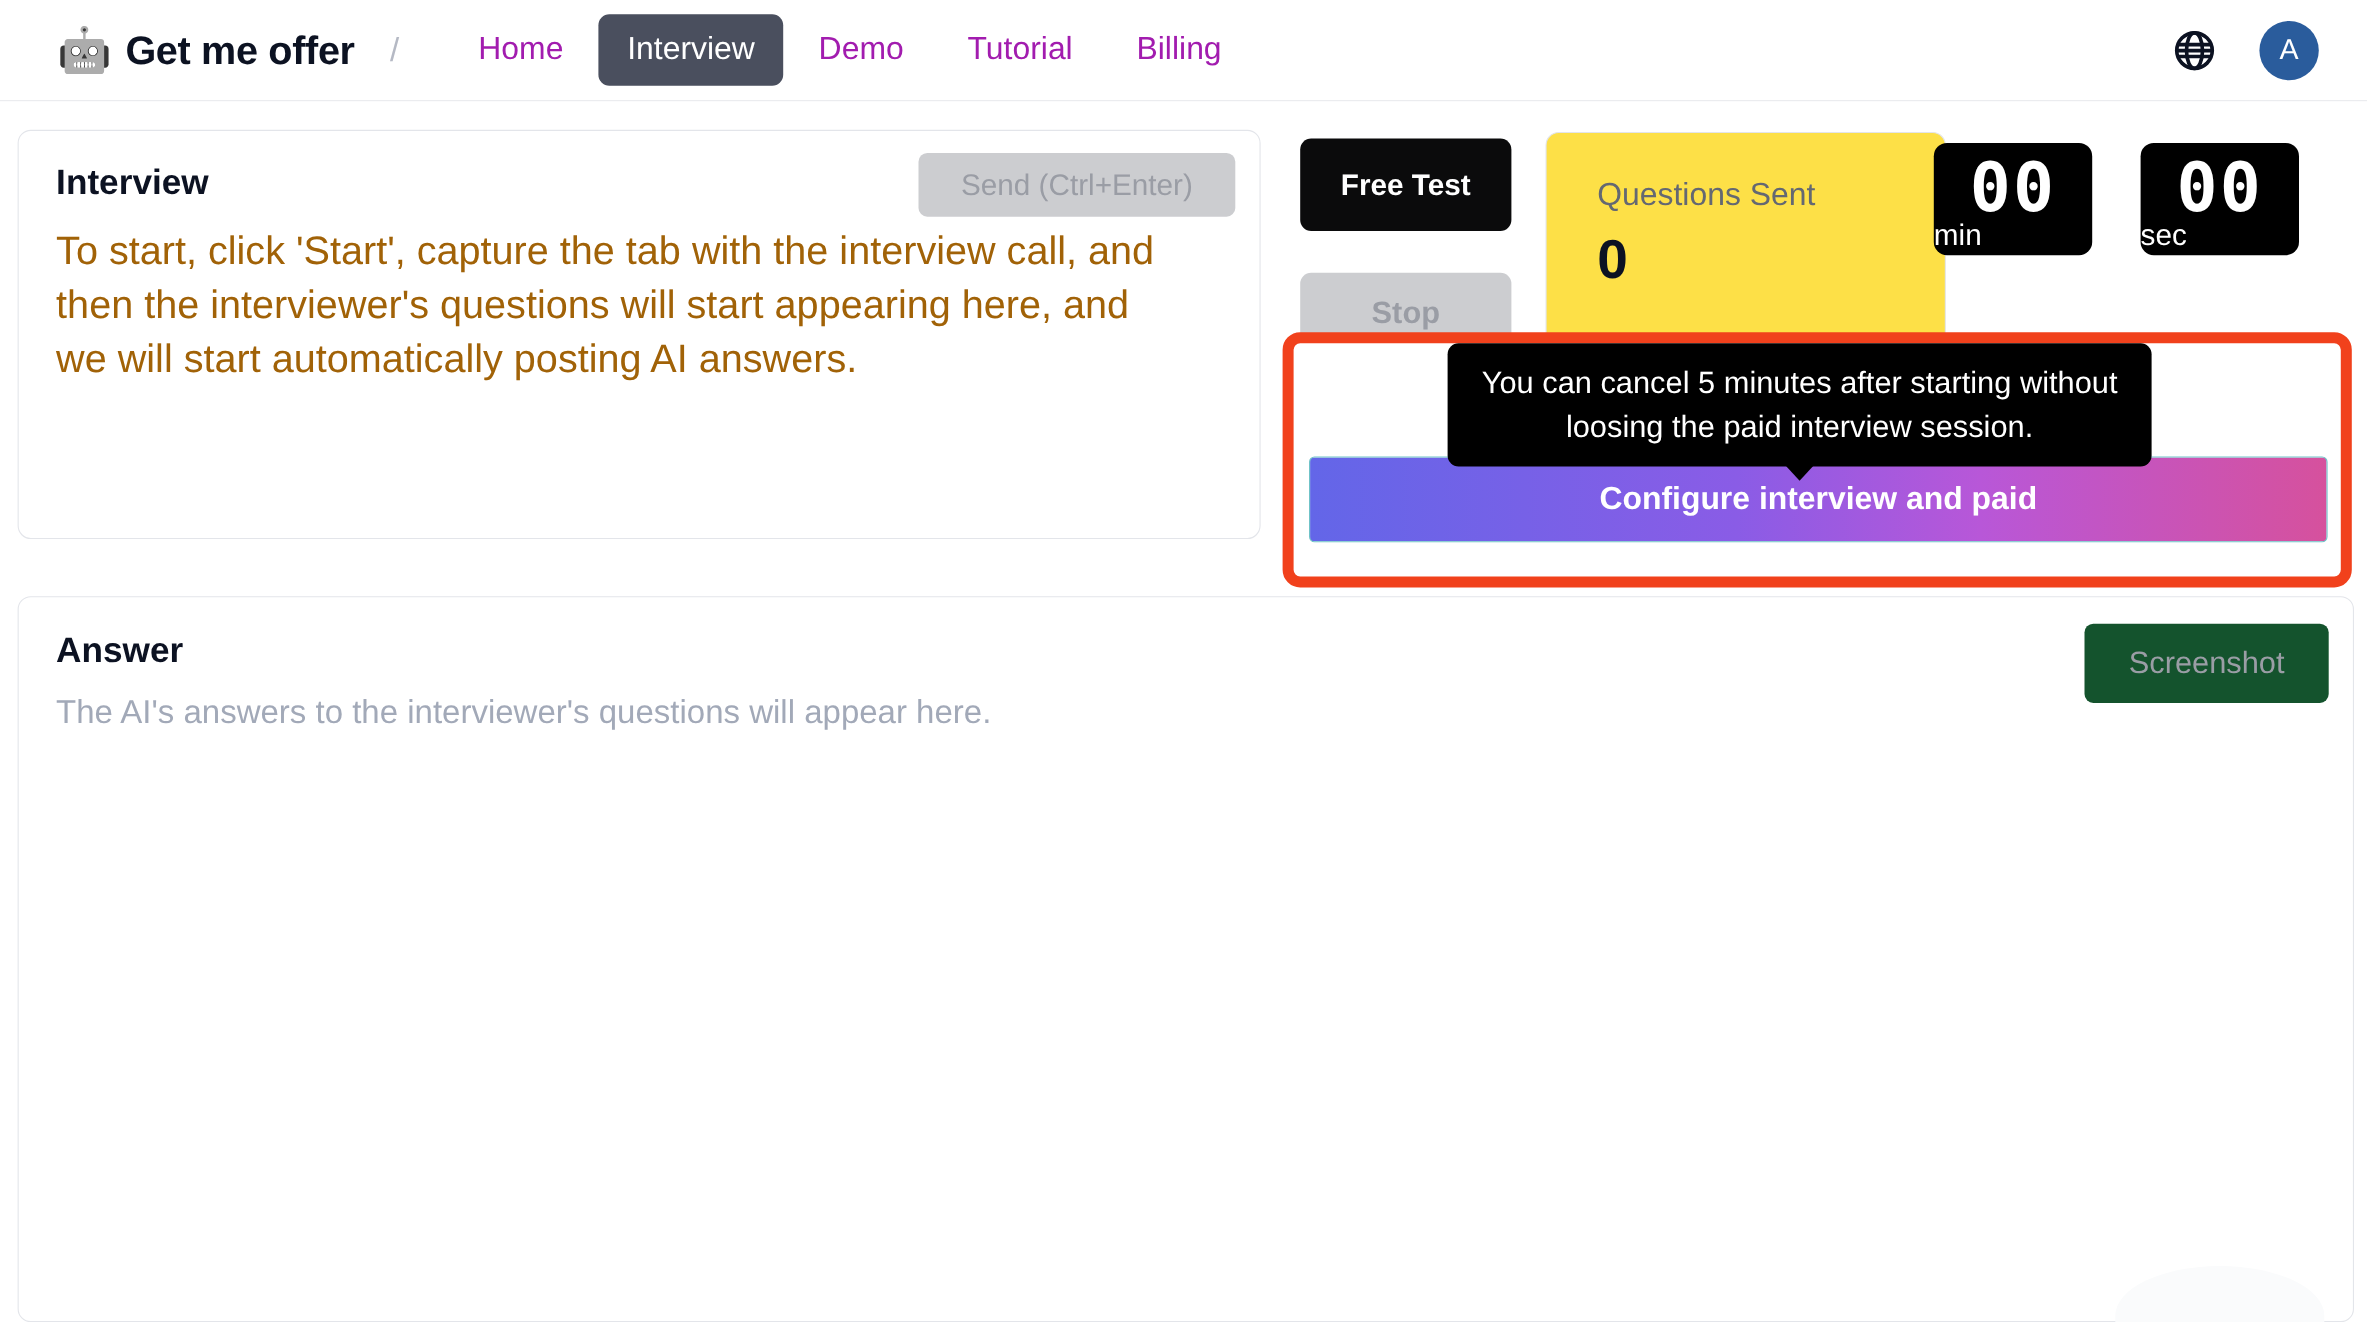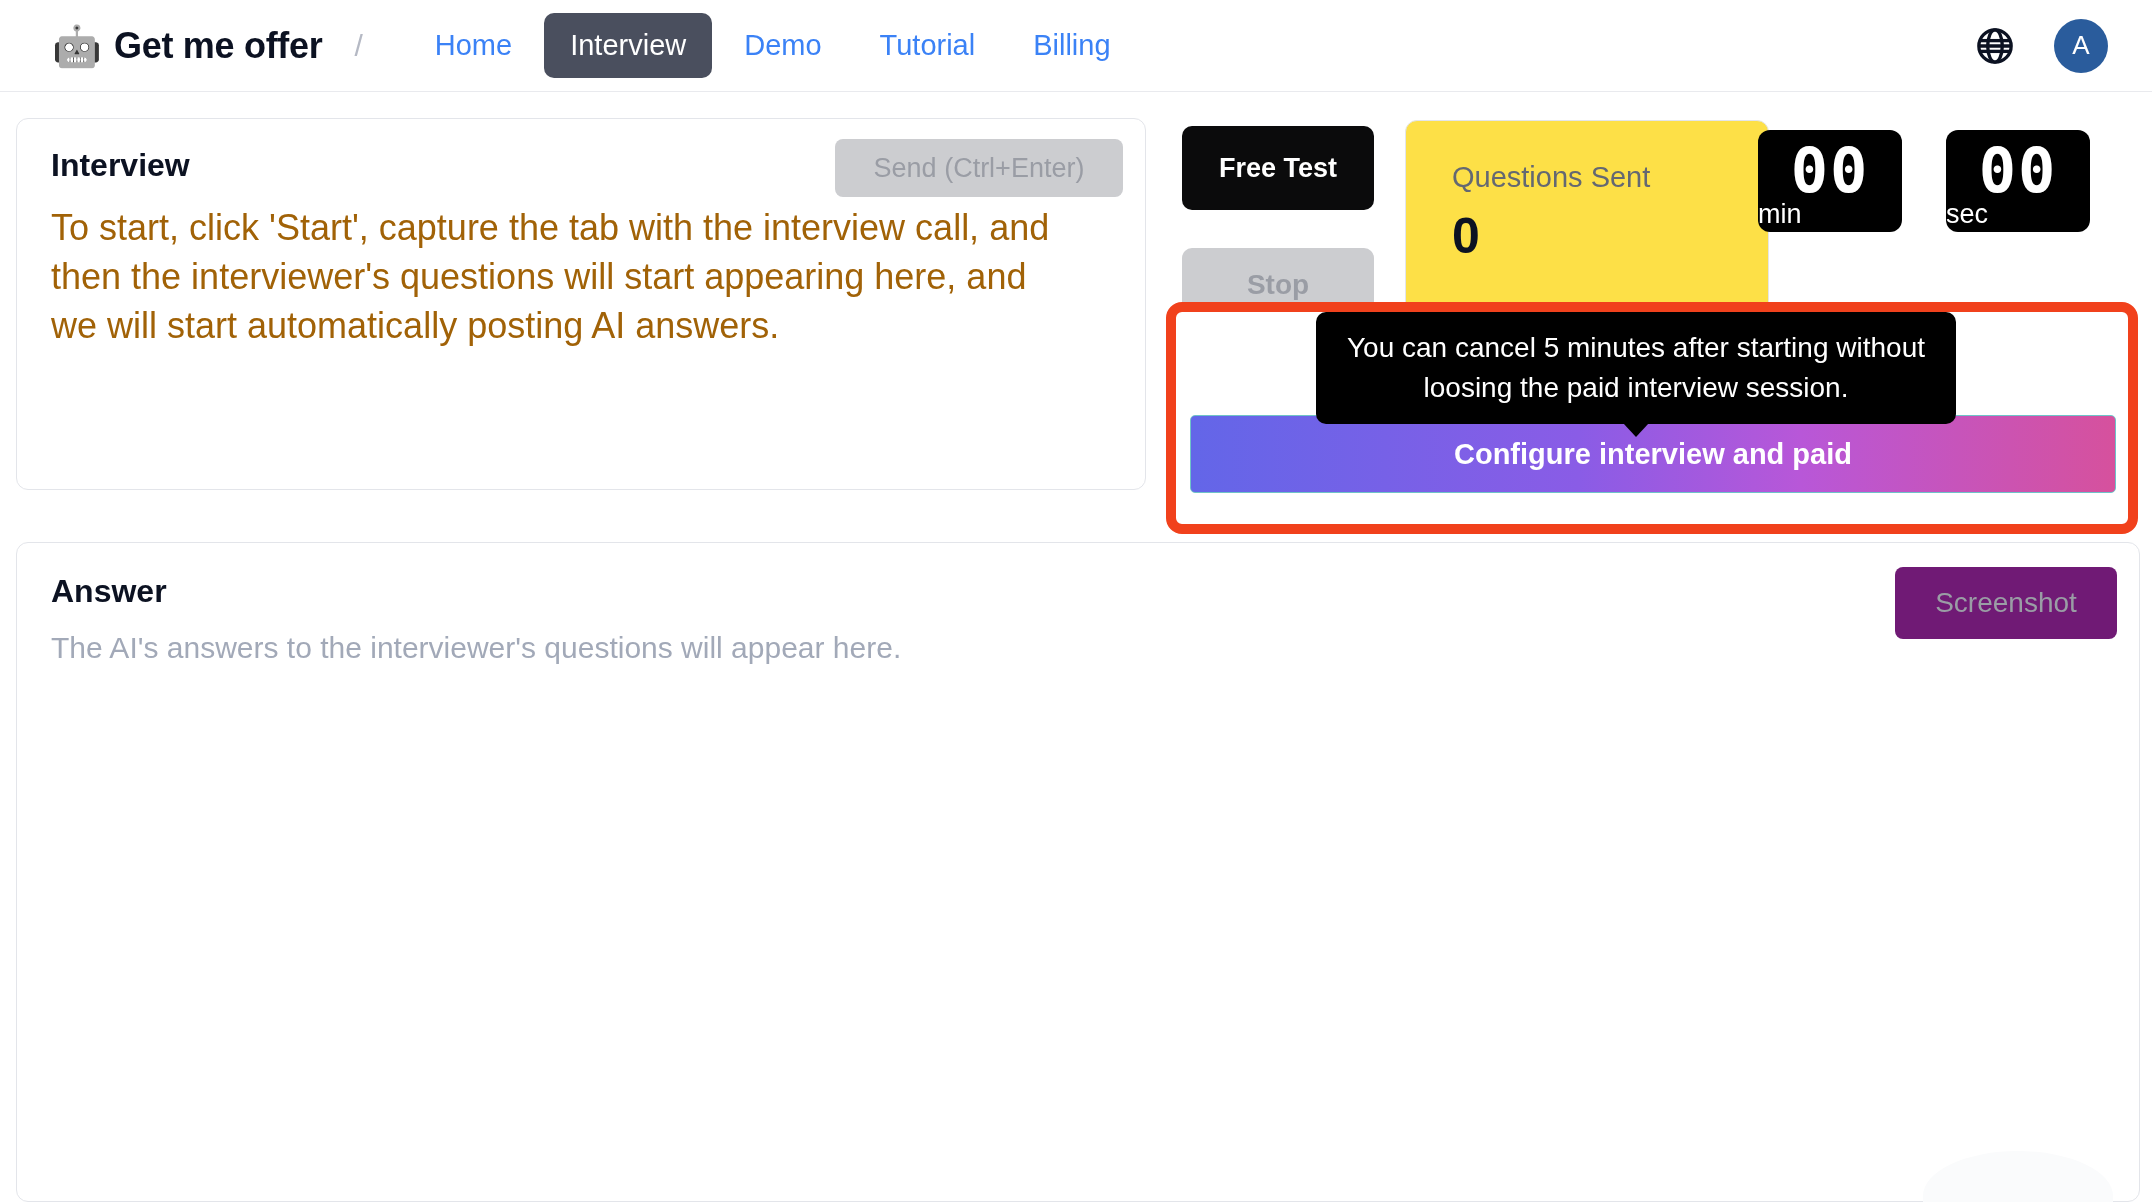--- a/index.html
+++ b/index.html
@@ -48,21 +48,21 @@
     font-weight: 300;
   }
   .nav-links {
     display: flex;
     align-items: center;
     margin-left: 46px;
     gap: 6px;
   }
   .nav-link {
     font-size: 29px;
-    color: #3b82f6;
+    color: #a21caf;
     padding: 16px 26px;
     border-radius: 10px;
     cursor: pointer;
     white-space: nowrap;
   }
   .nav-link.active {
     background: #4a4f5e;
     color: #ffffff;
   }
   .nav-right {
@@ -268,21 +268,21 @@
   .answer-placeholder {
     position: absolute;
     left: 34px; top: 88px;
     font-size: 30px;
     color: #a2a9b8;
   }
   .screenshot-btn {
     position: absolute;
     right: 22px; top: 24px;
     width: 222px; height: 72px;
-    background: #701a75;
+    background: #14532d;
     color: #9a9da5;
     border: none;
     border-radius: 8px;
     font-size: 28px;
     font-family: "Liberation Sans", sans-serif;
     cursor: default;
   }
   .ghost-shape {
     position: absolute;
     right: 26px; bottom: -40px;

